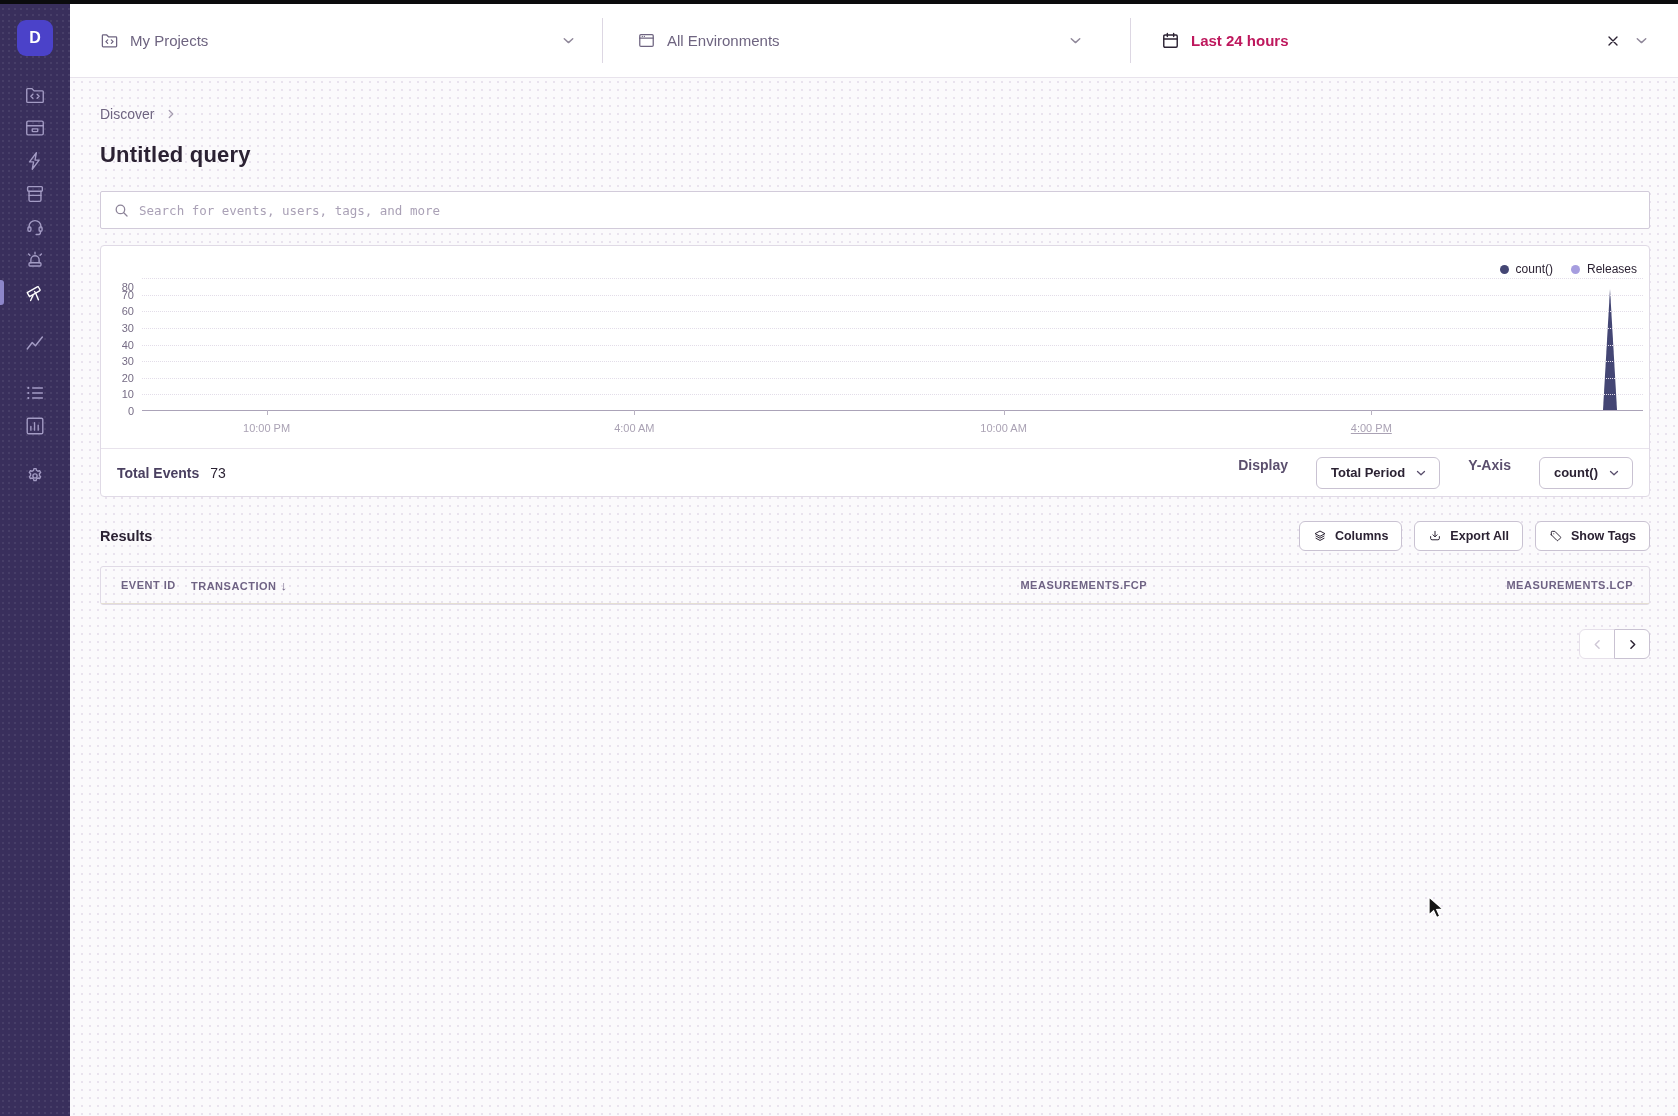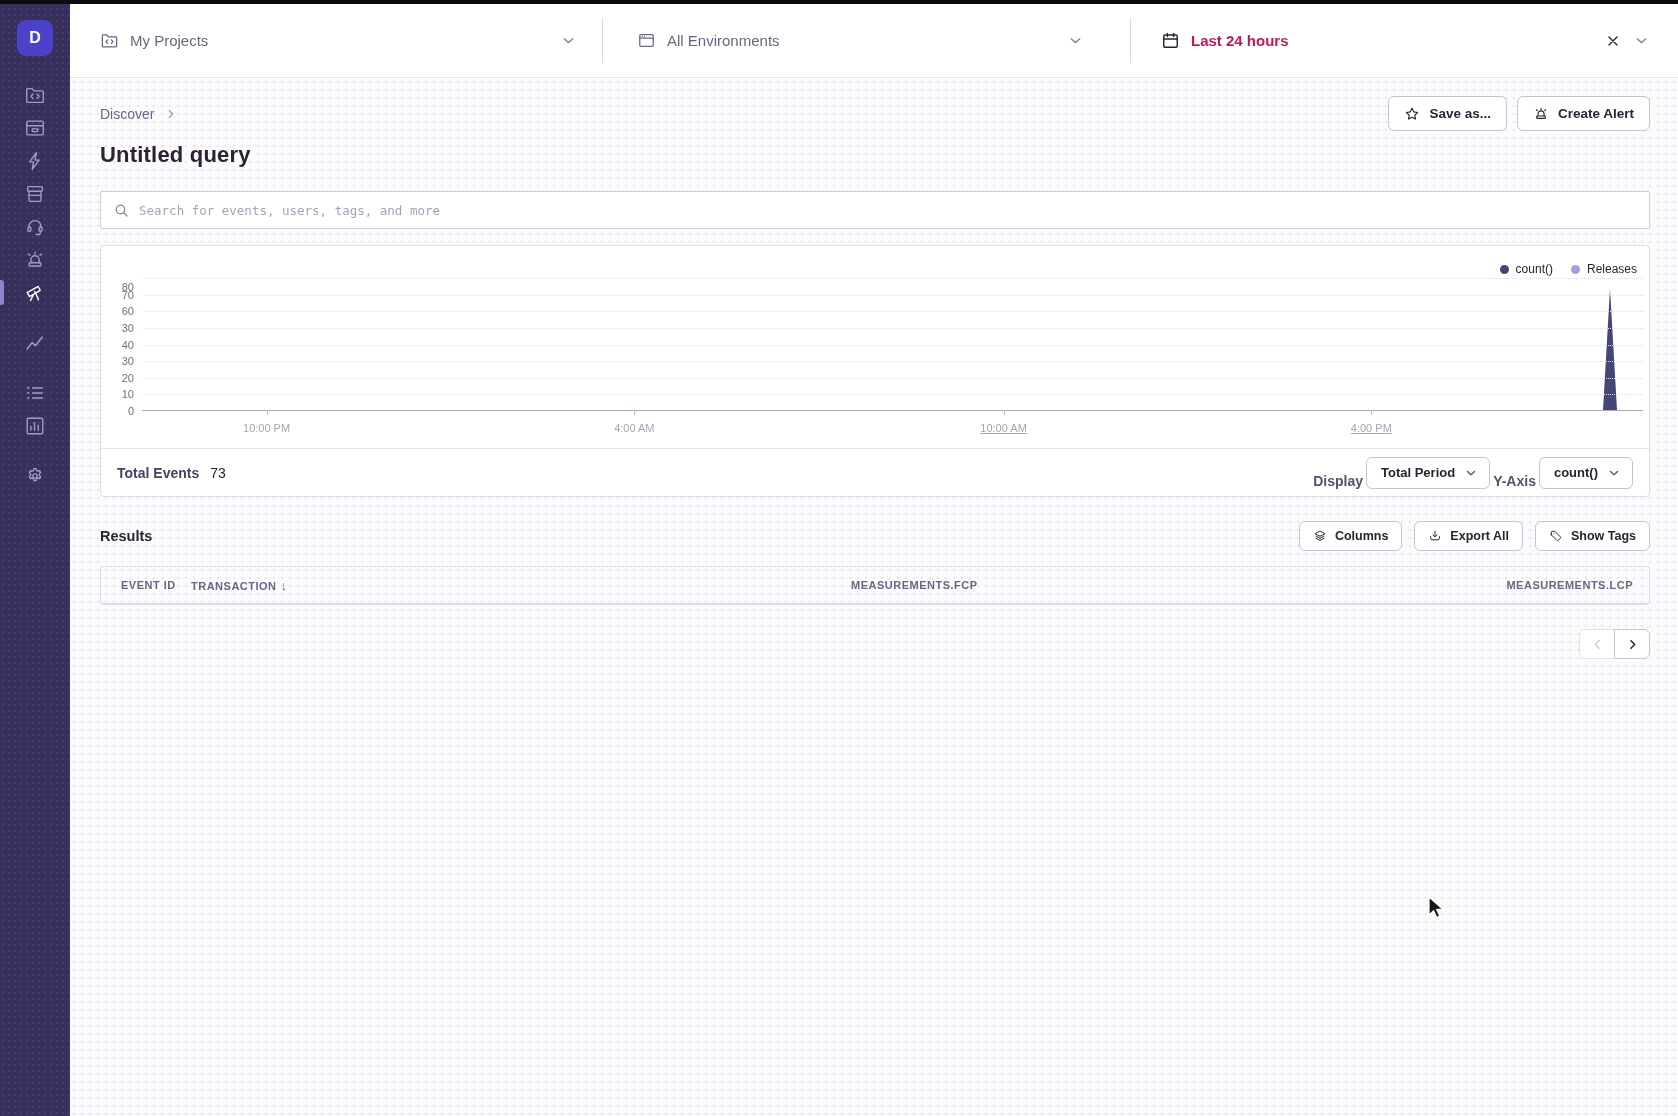--- a/index.html
+++ b/index.html
@@ -87,37 +87,37 @@
     border-bottom:1px solid #aba3b8; cursor:crosshair; }
   .gridline { position:absolute; left:0; right:0; height:0; border-top:1px dotted #e3dde9; }
   .xmark { position:absolute; bottom:-5px; width:1px; height:5px; background:#b9b2c2; }
   .spike-svg { position:absolute; bottom:0; width:18px; height:133px; }
   .x-axis { position:absolute; left:41px; right:6px; top:176px; height:16px; }
   .xtick { position:absolute; transform:translateX(-50%); font-size:11px; color:#aaa2b4; white-space:nowrap; }
 
   .panel-footer { height:48px; border-top:1px solid #e8e3ec; display:flex; align-items:center; padding:0 16px; }
   .total-label { font-size:14px; font-weight:bold; color:#4a4060; }
   .total-value { font-size:14px; color:#2b2233; margin-left:11px; }
-  .footer-controls { margin-left:auto; display:flex; align-items:flex-end; gap:3px; }
+  .footer-controls { margin-left:auto; display:flex; align-items:flex-start; gap:28px; }
   .ctrl-label { font-size:14px; font-weight:bold; color:#5b4f6e; }
   .select-btn { height:32px; padding:0 11px 0 14px; font-size:13px; gap:9px; }
   .select-btn .chev { width:14px; height:14px; color:#584d6b; }
   .select-btn .chev svg { width:100%; height:100%; display:block; }
 
   
   .results-head { margin-top:24px; display:flex; align-items:center; }
   .results-title { font-size:14.5px; font-weight:bold; color:#2b2233; }
   .results-buttons { margin-left:auto; display:flex; gap:12px; }
 
   .table { margin-top:15px; border:1px solid #e0dae6; border-radius:3px; background:transparent; }
   .thead, .trow { display:grid; grid-template-columns:90px 660px 300px 1fr; align-items:center; }
   .thead { height:37px; border-bottom:1px solid #e5dfd2; }
   .th { font-size:11px; font-weight:bold; color:#6f6384; letter-spacing:.5px; cursor:pointer; white-space:nowrap; }
   .th-1 { padding-left:20px; }
-  .th-3 { padding-right:4px; }
+  .th-3 { text-align:right; padding-right:4px; }
   .th-4 { text-align:right; padding-right:16px; }
   .sort-arrow { color:#6f6384; font-size:13px; margin-left:4px; }
   .trow { height:44px; background:#fff; border-bottom:1px dotted #c6bfd2; }
   .td { font-size:14px; color:#2b2233; white-space:nowrap; }
   .td-1 { padding-left:20px; }
   .td-link { color:#3c74d1; cursor:pointer; }
   .td-3 { text-align:right; padding-right:4px; }
   .td-4 { text-align:right; padding-right:16px; }
 
   .pagination { margin-top:24px; display:flex; justify-content:flex-end; }
@@ -292,40 +292,20 @@
     <div class="content">
 
       <div class="page-head">
         <div class="breadcrumb">
           <span class="bc-link">Discover</span>
           <span class="bc-chevron">
             <svg viewBox="0 0 24 24" fill="none" stroke="currentColor" stroke-width="2.2" stroke-linecap="round" stroke-linejoin="round">
                 <path d="m9 6 6 6-6 6"></path>
               </svg>
           </span>
-        </div>
-        <div class="head-buttons">
-          <button class="btn btn-lg">
-            <span class="bicon">
-              <svg viewBox="0 0 24 24" fill="none" stroke="currentColor" stroke-width="1.7" stroke-linejoin="round">
-                  <path d="m12 3.5 2.6 5.3 5.9.9-4.3 4.1 1 5.8-5.2-2.7-5.2 2.7 1-5.8L3.5 9.7l5.9-.9Z"></path>
-                </svg>
-            </span>
-            <span>Save as...</span>
-          </button>
-          <button class="btn btn-lg">
-            <span class="bicon">
-              <svg viewBox="0 0 24 24" fill="none" stroke="currentColor" stroke-width="1.7" stroke-linecap="round" stroke-linejoin="round">
-                  <path d="M7.5 15v-3.2a4.5 4.5 0 0 1 9 0V15"></path>
-                  <rect x="5.5" y="15" width="13" height="3.5" rx="1"></rect>
-                  <path d="M12 3.5v2M5 5.5l1.4 1.4M19 5.5l-1.4 1.4"></path>
-                </svg>
-            </span>
-            <span>Create Alert</span>
-          </button>
         </div>
         <h1 class="page-title">Untitled query</h1>
       </div>
 
       <div class="searchbar">
         <span class="search-glyph">
           <svg viewBox="0 0 24 24" fill="none" stroke="currentColor" stroke-width="1.8" stroke-linecap="round">
               <circle cx="10.5" cy="10.5" r="6"></circle>
               <path d="m15.2 15.2 4.6 4.6"></path>
             </svg>
@@ -369,21 +349,21 @@
               <div class="gridline" style="top: 99.75px;"></div>
               <div class="gridline" style="top: 116.375px;"></div>
               <div class="xmark" style="left: 8.3%;"></div>
               <div class="xmark" style="left: 32.8%;"></div>
               <div class="xmark" style="left: 57.4%;"></div>
               <div class="xmark" style="left: 81.9%;"></div>
             </div>
           <div class="x-axis">
               <div class="xtick" style="left: 8.3%;">10:00 PM</div>
               <div class="xtick" style="left: 32.8%;">4:00 AM</div>
-              <div class="xtick" style="left: 57.4%; text-decoration: underline;">10:00 AM</div>
+              <div class="xtick" style="left: 57.4%;">10:00 AM</div>
               <div class="xtick" style="left: 81.9%; text-decoration: underline;">4:00 PM</div>
             </div>
         </div>
         <div class="panel-footer">
           <span class="total-label">Total Events</span>
           <span class="total-value">73</span>
           <div class="footer-controls">
             <span class="ctrl-label">Display</span>
             <button class="btn select-btn">
               <span>Total Period</span>

